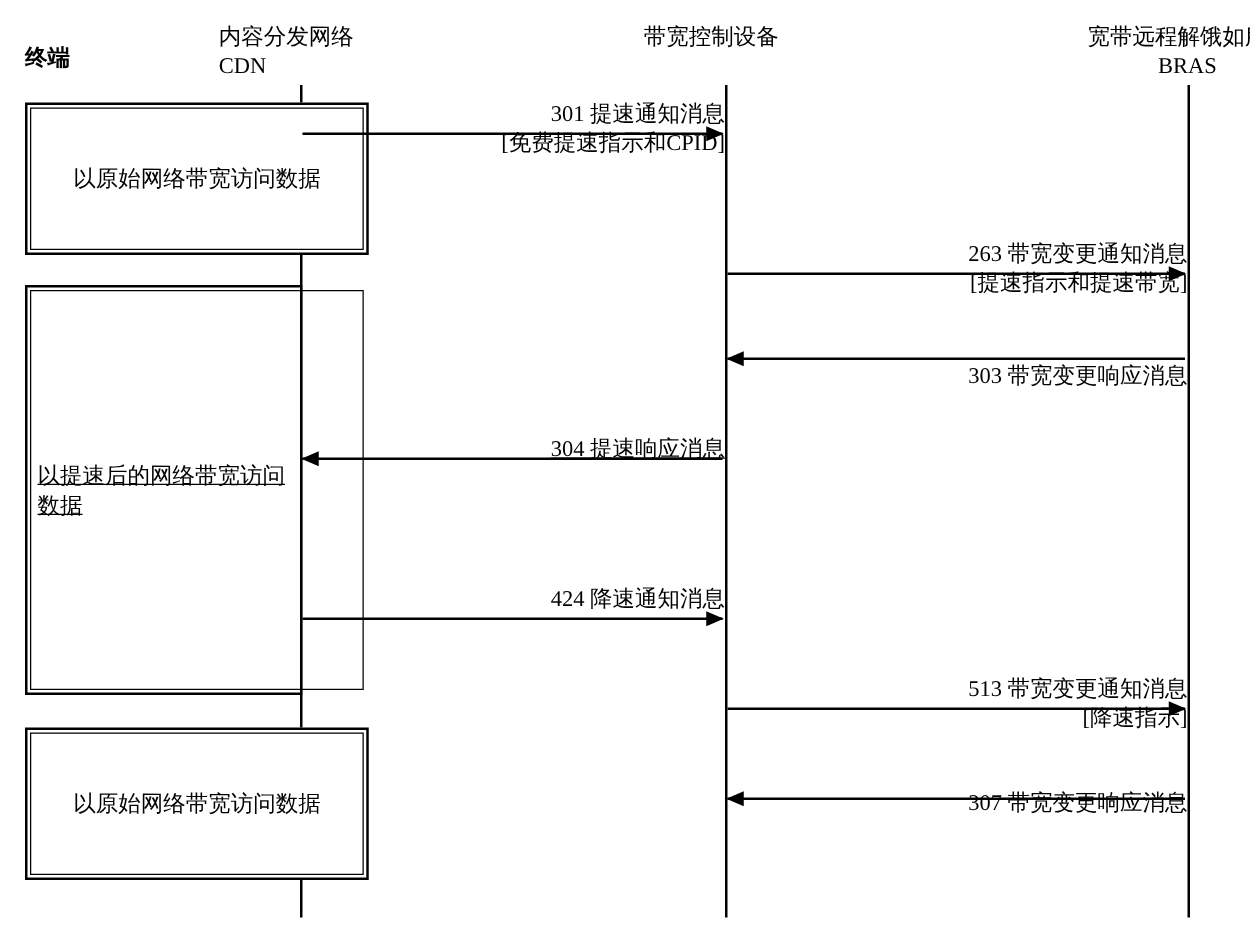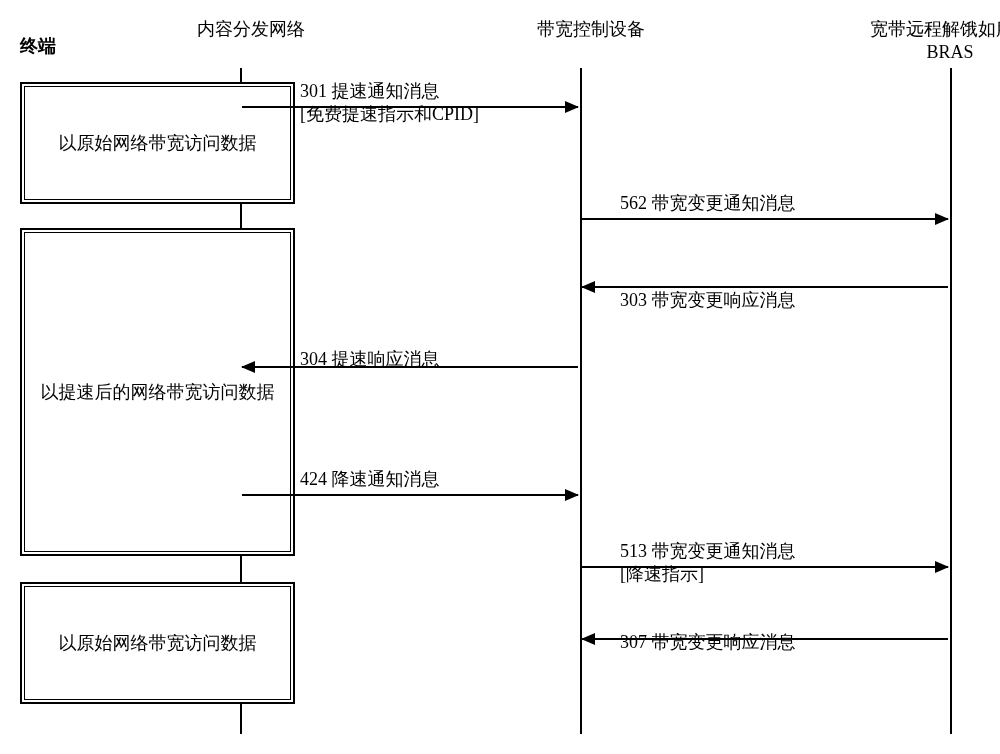--- a/index.html
+++ b/index.html
@@ -10,21 +10,21 @@
     background: #fff;
     color: #000;
   }
   .diagram {
     position: relative;
     width: 960px;
     height: 714px;
   }
   .lifeline-header {
     position: absolute;
-    text-align: right;
+    text-align: left;
     line-height: 1.3;
     white-space: nowrap;
   }
   .lifeline-header .line1 { display: block; }
   .lifeline-header .line2 { display: block; }
   .lifeline {
     position: absolute;
     width: 0;
     border-left: 2px solid #000;
   }
@@ -67,40 +67,41 @@
     left: -1px;
     top: -7px;
     width: 0;
     height: 0;
     border-right: 14px solid #000;
     border-top: 6px solid transparent;
     border-bottom: 6px solid transparent;
   }
   .msg-label {
     position: absolute;
-    text-align: left;
+    text-align: right;
     line-height: 1.25;
     white-space: nowrap;
   }
   .msg-label .sub { display: block; }
   .actor-label {
     position: absolute;
     font-weight: bold;
     white-space: nowrap;
   }
 </style>
 </head>
 <body>
 
 <div class="diagram">
 
   <div class="actor-label" style="left:0px; top:14px;">终端</div>
 
   <div class="lifeline-header" style="left:155px; top:-2px; width:130px;">
     <span class="line1">内容分发网络</span>
+    <span class="line2">CDN</span>
   </div>
 
   <div class="lifeline-header" style="left:495px; top:-2px; width:130px;">
     <span class="line1">带宽控制设备</span>
   </div>
 
   <div class="lifeline-header" style="left:830px; top:-2px; width:200px; text-align:right;">
     <span class="line1">宽带远程解饿如服务器</span>
     <span class="line2" style="text-align:center; display:block;">BRAS</span>
   </div>
@@ -114,25 +115,26 @@
   </div>
   <div class="inner-box" style="left:4px; top:66px; width:267px; height:114px;"></div>
 
   <div class="msg-label" style="left:280px; top:60px; width:280px;">
     <span>301 提速通知消息</span>
     <span class="sub">[免费提速指示和CPID]</span>
   </div>
   <div class="arrow right" style="left:222px; top:86px; width:336px;"></div>
 
   <div class="msg-label" style="left:600px; top:172px; width:330px;">
-    <span>562 带宽变更通知消息</span>
+    <span>263 带宽变更通知消息</span>
+    <span class="sub">[提速指示和提速带宽]</span>
   </div>
   <div class="arrow right" style="left:562px; top:198px; width:366px;"></div>
 
-  <div class="box" style="left:0px; top:208px; width:275px; height:328px;">
+  <div class="box" style="left:0px; top:208px; width:222px; height:328px;text-decoration:underline;">
     <span>以提速后的网络带宽访问数据</span>
   </div>
   <div class="inner-box" style="left:4px; top:212px; width:267px; height:320px;"></div>
 
   <div class="msg-label" style="left:600px; top:240px; width:330px;margin-top:29px;">
     <span>303 带宽变更响应消息</span>
   </div>
   <div class="arrow left" style="left:562px; top:266px; width:366px;"></div>
 
   <div class="msg-label" style="left:280px; top:328px; width:280px;text-decoration:underline;">

